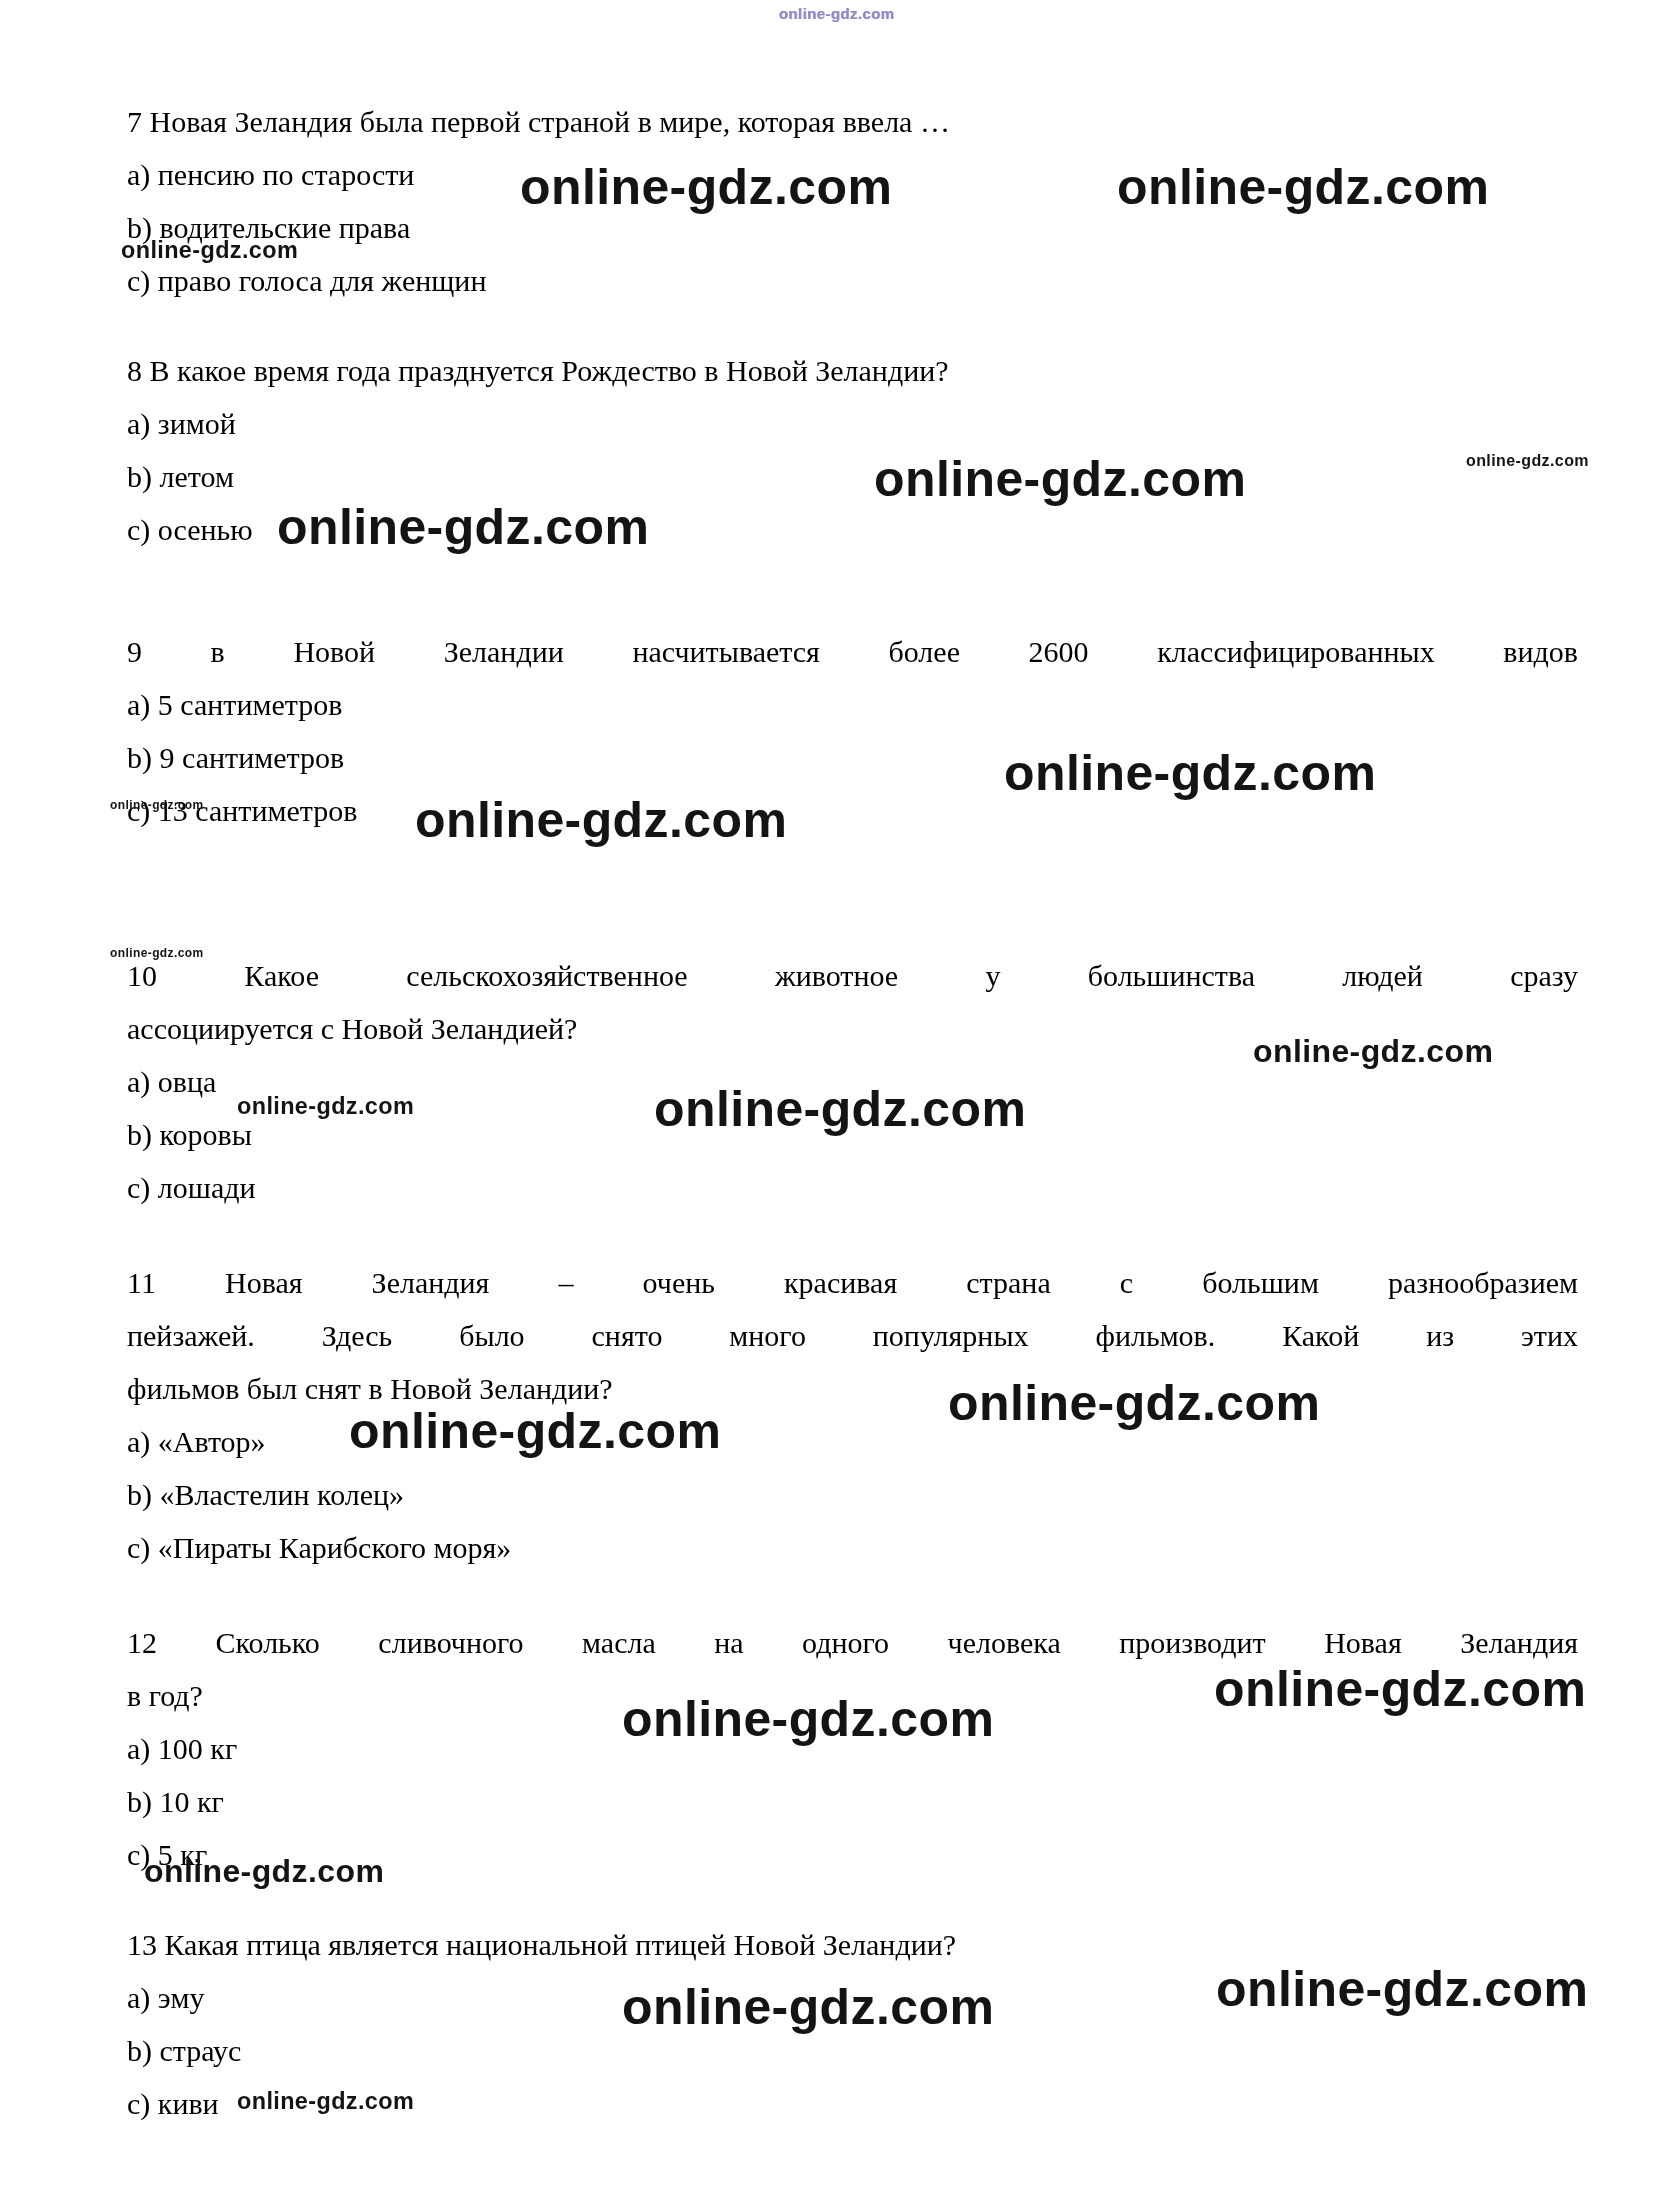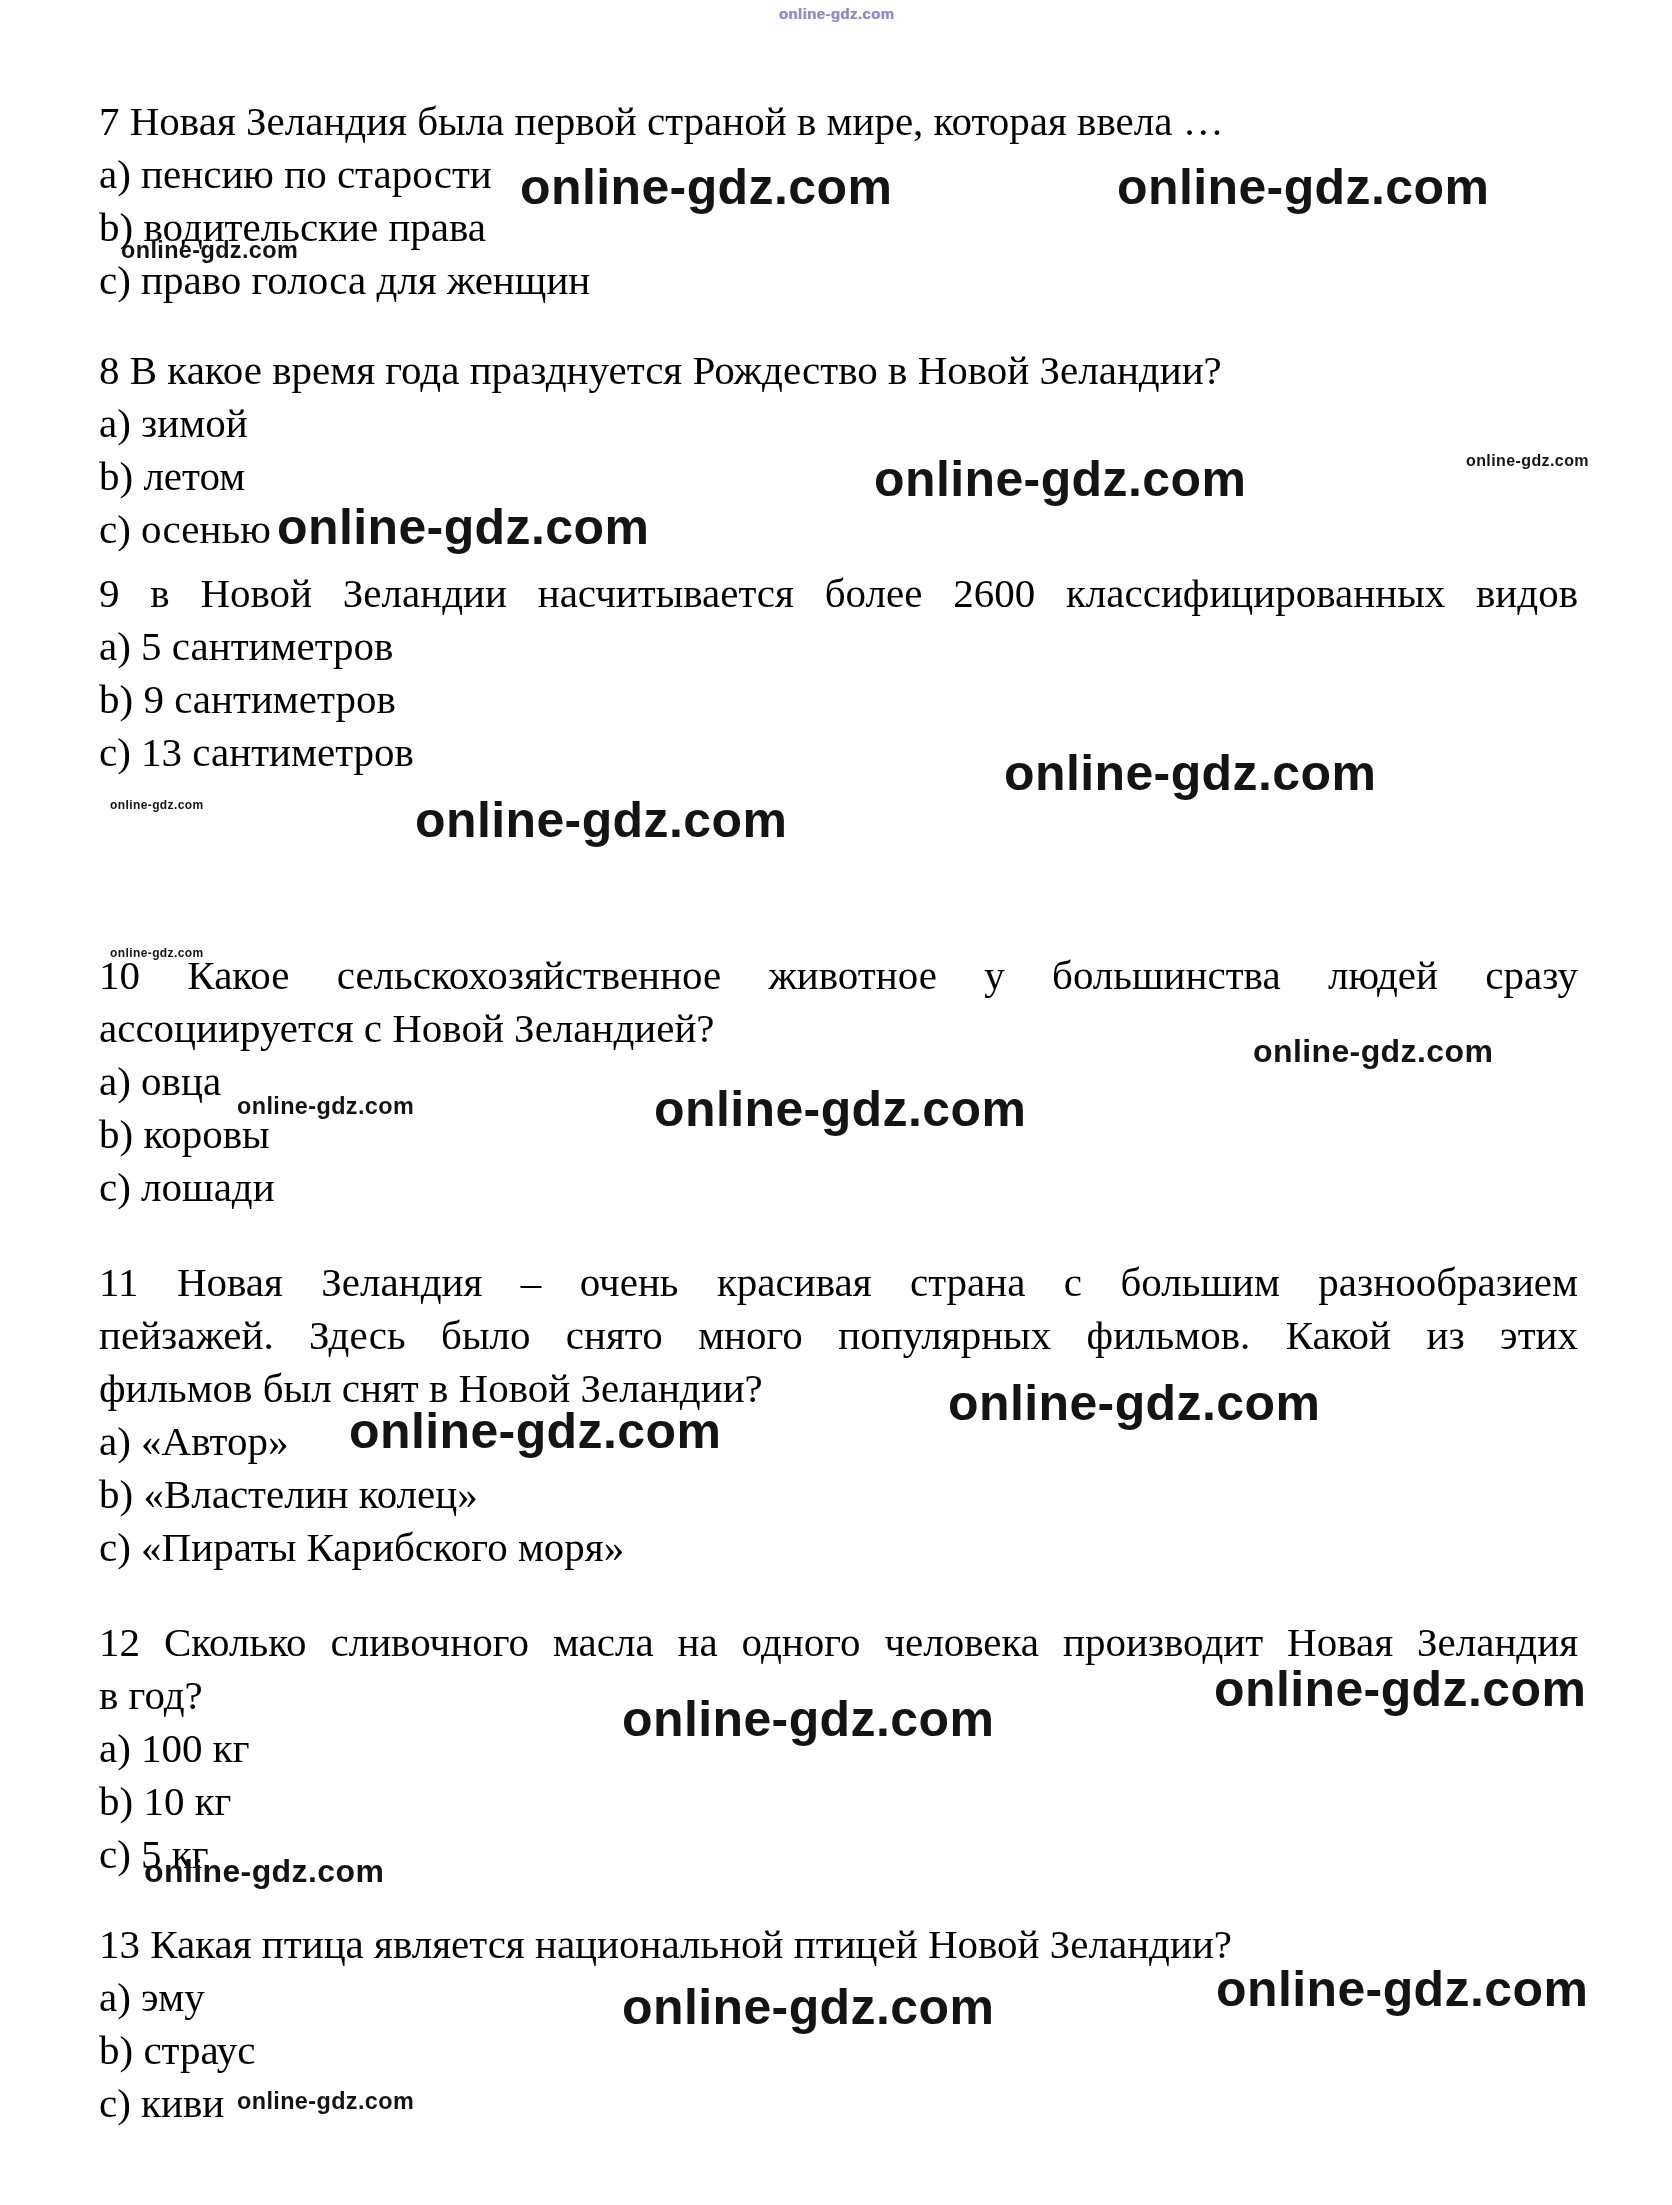--- a/index.html
+++ b/index.html
@@ -16,23 +16,24 @@
     font-family: "Liberation Serif", serif;
     color: #000000;
     text-decoration: underline;
   }
   .q {
     position: absolute;
     left: 99px;
     width: 1479px;
   }
   .line {
-    font-size: 41px;
+    font-size: 30px;
     line-height: 53px;
     white-space: nowrap;
+    margin-left: 28px;
   }
   .line.just {
     white-space: normal;
     text-align: justify;
     text-align-last: justify;
     text-justify: inter-word;
   }
   .wm {
     position: absolute;
     font-family: "Liberation Sans", sans-serif;
@@ -69,21 +70,21 @@
     <div class="line">с) право голоса для женщин</div>
   </div>
 
   <div class="q" style="top:344px">
     <div class="line">8 В какое время года празднуется Рождество в Новой Зеландии?</div>
     <div class="line">а) зимой</div>
     <div class="line">b) летом</div>
     <div class="line">с) осенью</div>
   </div>
 
-  <div class="q" style="top:567px">
+  <div class="q" style="top:625px">
     <div class="line just">9 в Новой Зеландии насчитывается более 2600 классифицированных видов</div>
     <div class="line">а) 5 сантиметров</div>
     <div class="line">b) 9 сантиметров</div>
     <div class="line">с) 13 сантиметров</div>
   </div>
 
   <div class="q" style="top:949px">
     <div class="line just">10 Какое сельскохозяйственное животное у большинства людей сразу</div>
     <div class="line">ассоциируется с Новой Зеландией?</div>
     <div class="line">а) овца</div>

